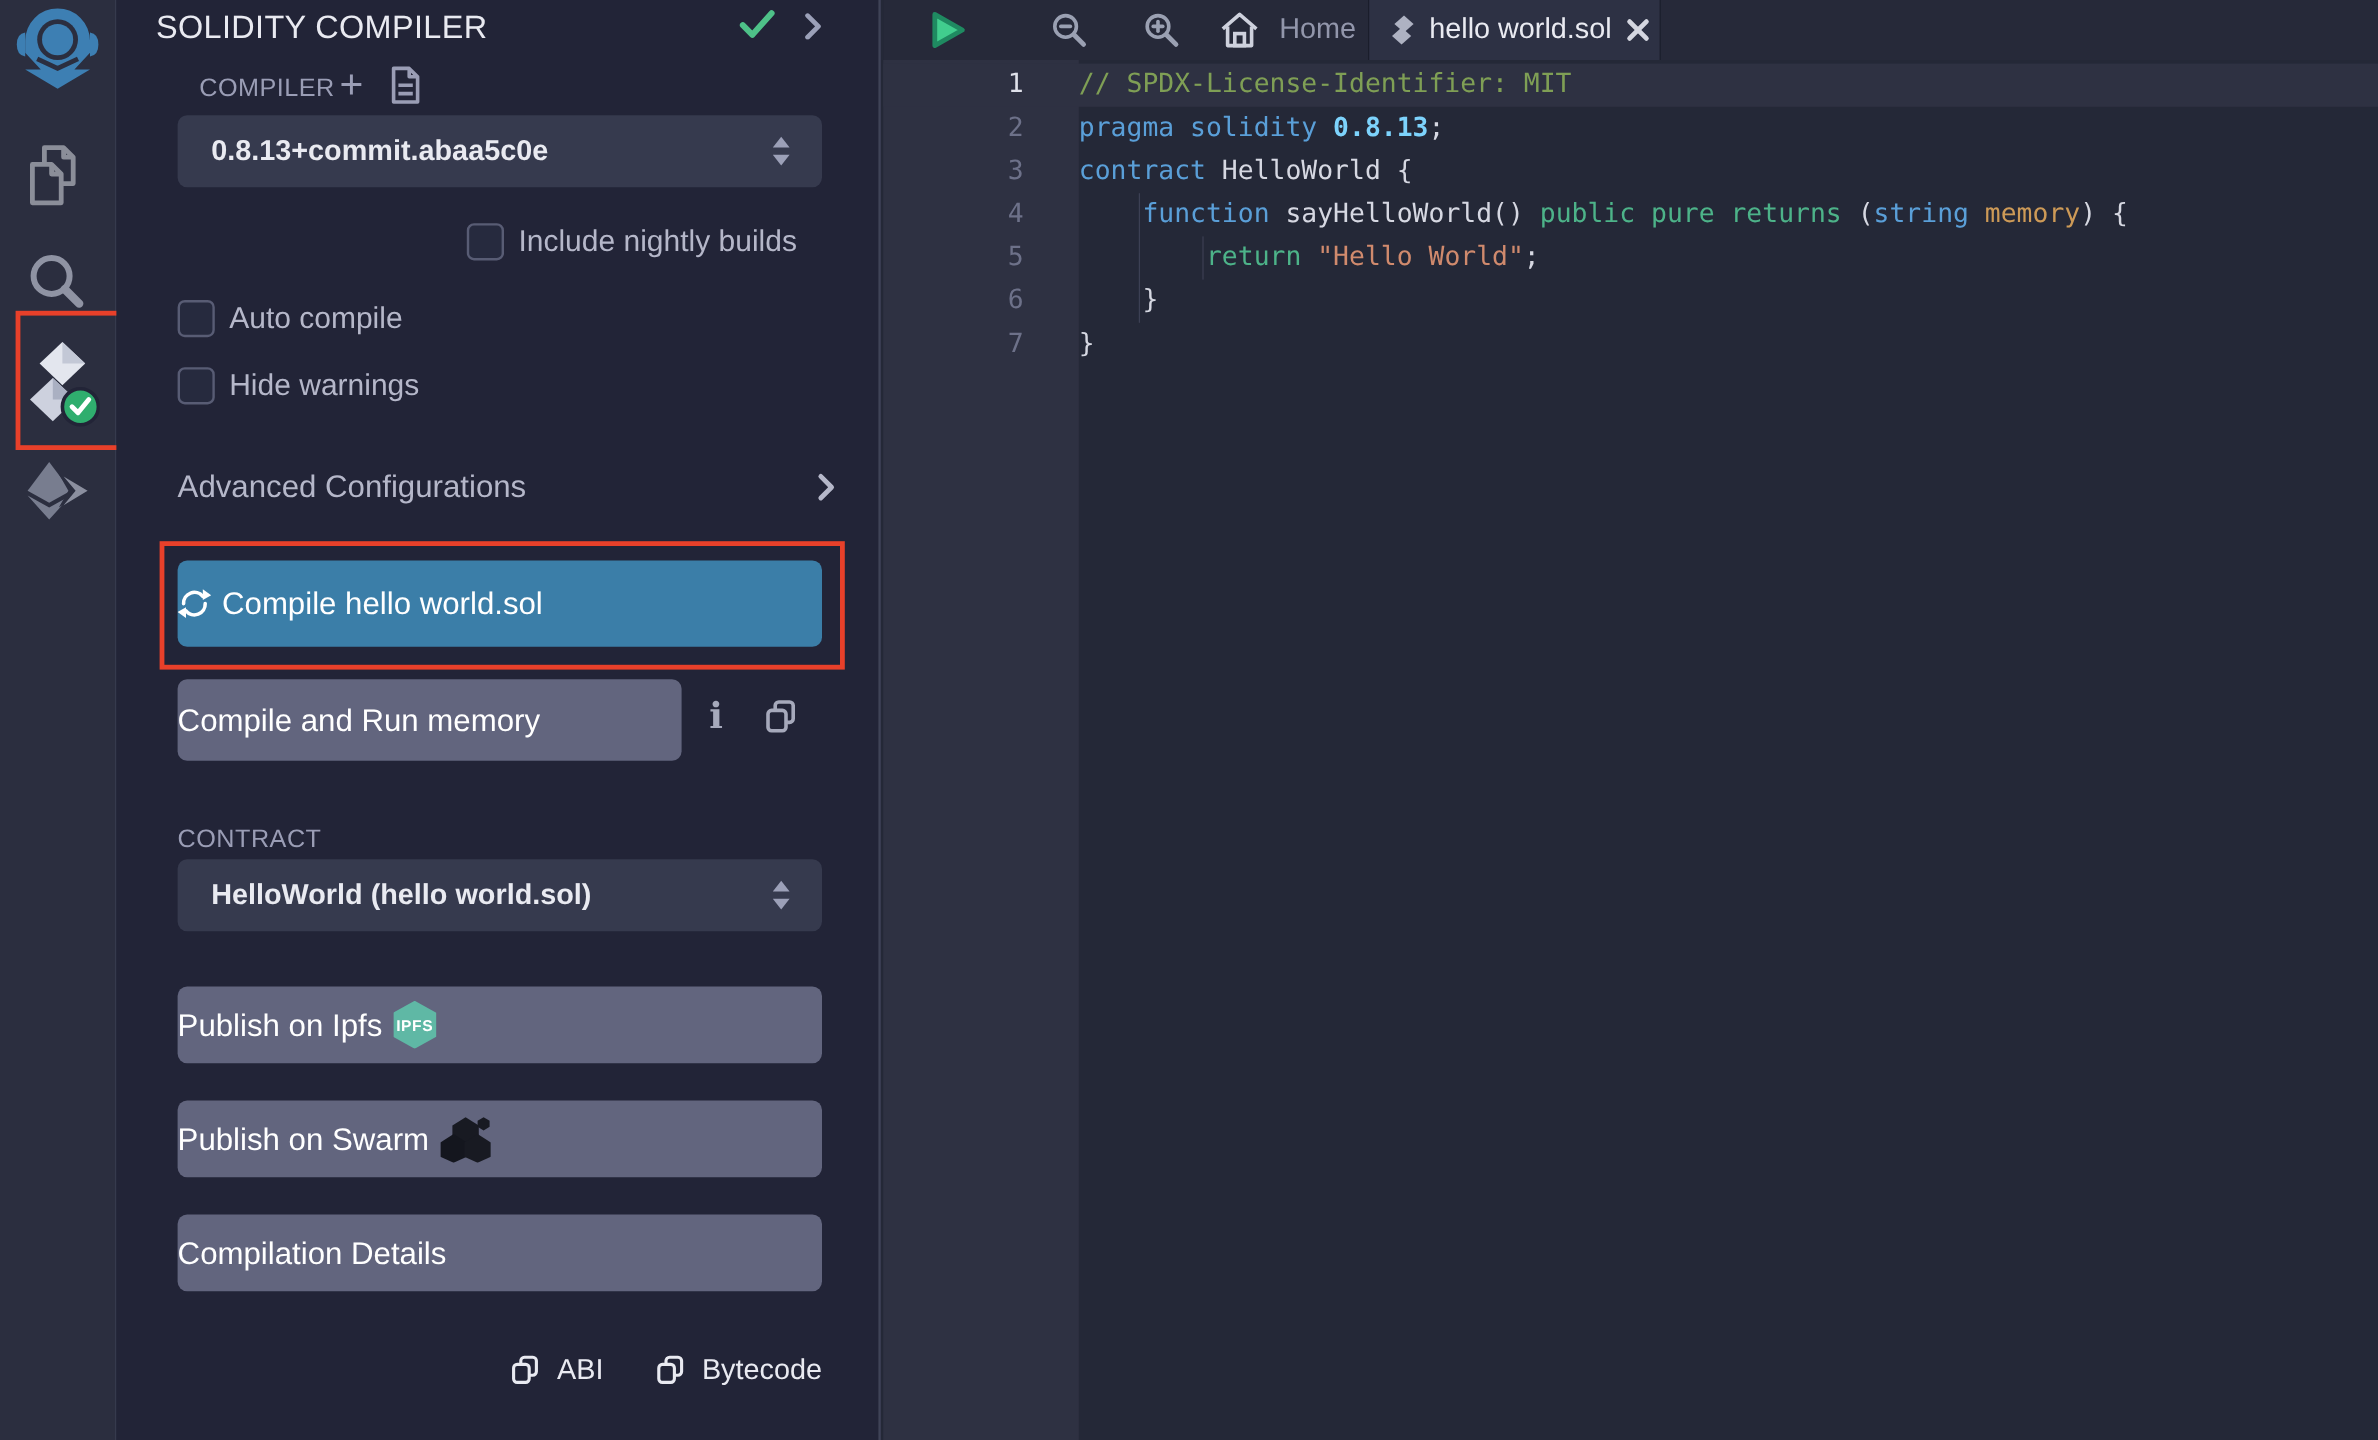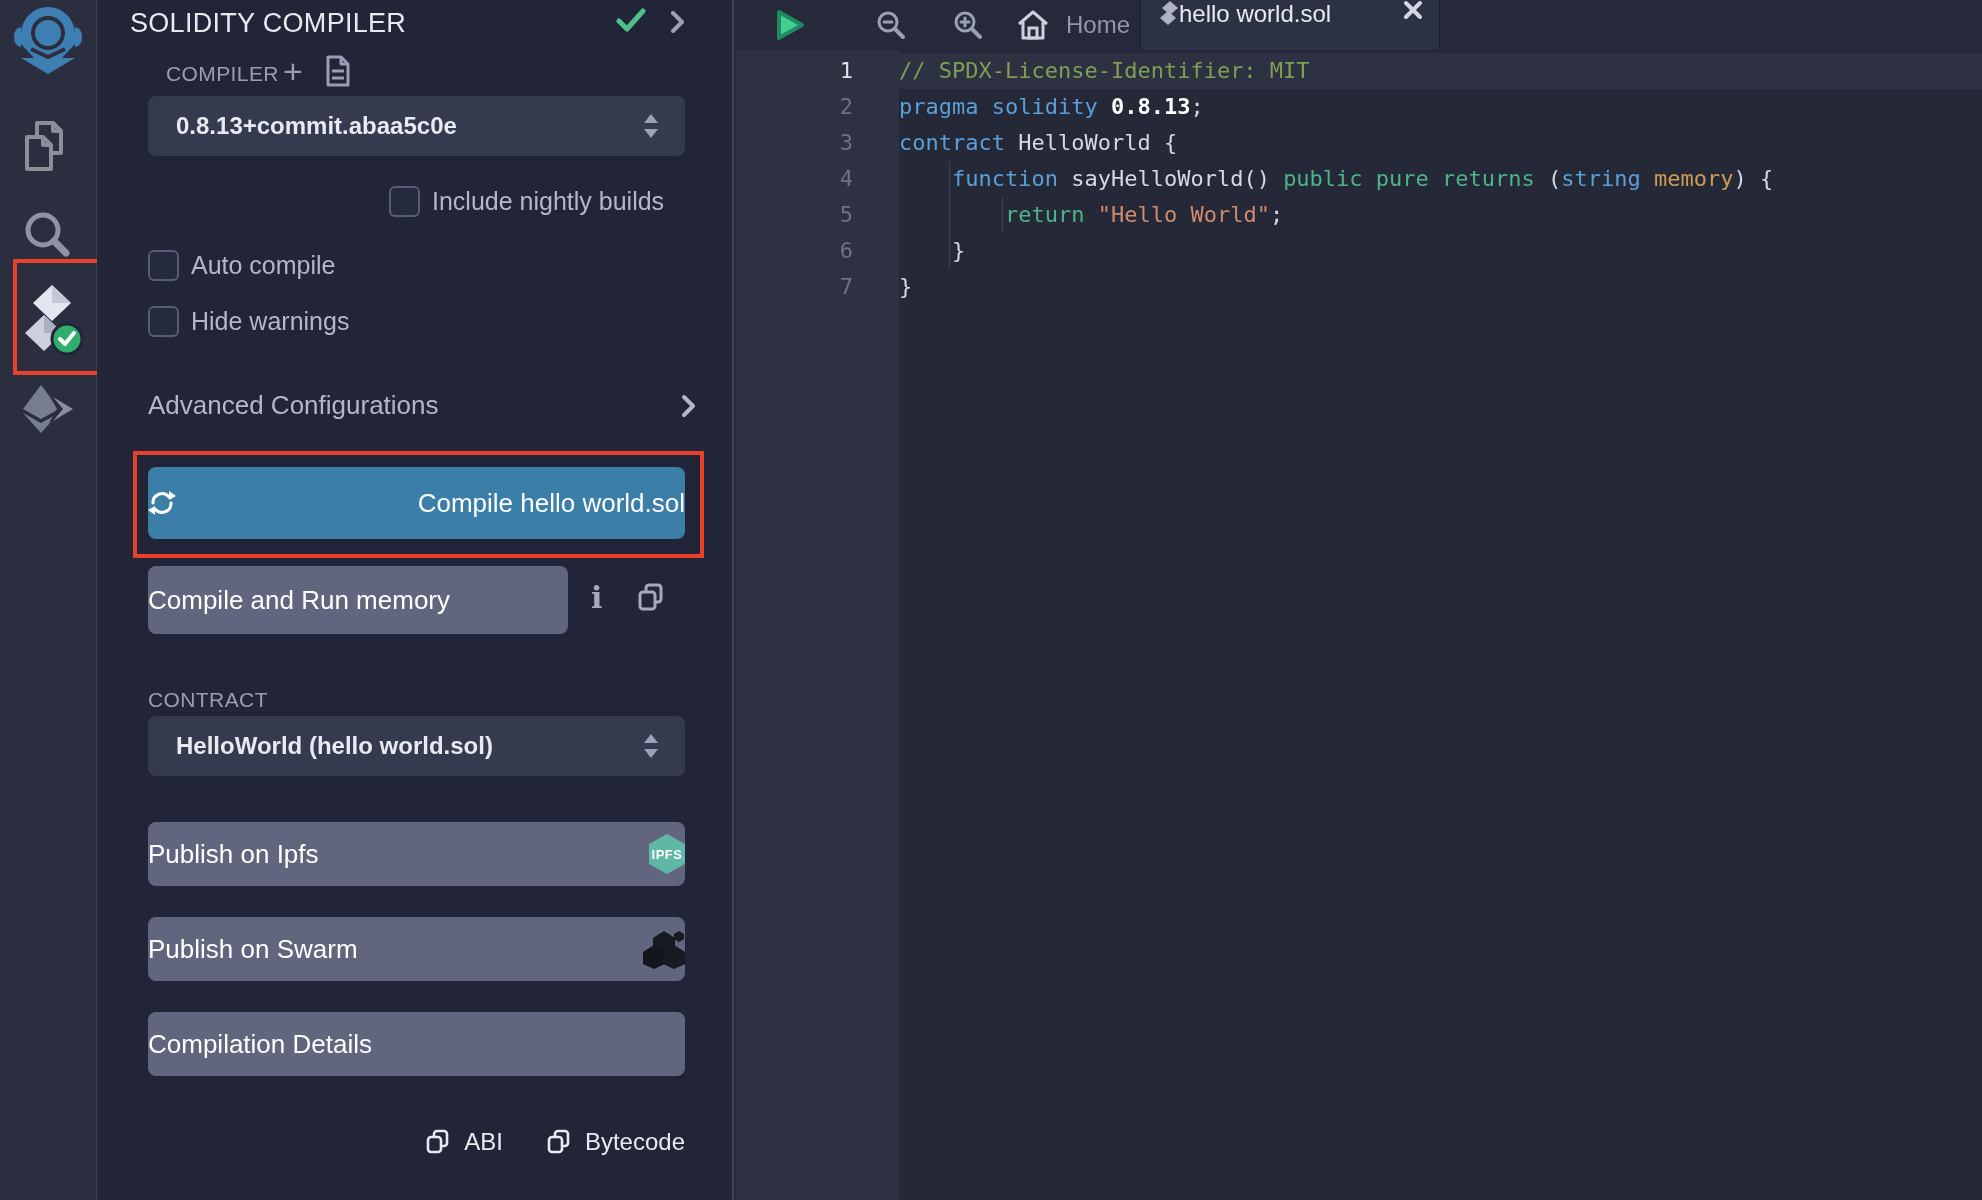--- a/index.html
+++ b/index.html
@@ -21,43 +21,43 @@
   
   .panel{position:absolute;left:97px;top:0;width:637px;height:1200px;background:var(--panel-bg);border-right:2px solid #3f4357;}
   .panel .abs{position:absolute;}
   .p-title{left:33px;top:8px;font-size:27px;font-weight:500;color:var(--txt-light);letter-spacing:.3px;}
   .p-small{font-size:21px;color:var(--txt-dim);letter-spacing:.4px;}
   .selectbox{left:51px;width:537px;height:60px;background:var(--select-bg);border-radius:8px;display:flex;align-items:center;padding:0 26px 0 28px;cursor:pointer;font-weight:bold;}
   .selectbox .val{flex:1;font-size:24px;color:var(--txt-light);white-space:nowrap;overflow:hidden;}
   .cbrow{display:flex;align-items:center;gap:12px;}
   .cb{width:31px;height:31px;border:2px solid #585c74;border-radius:6px;background:#262a3e;flex:0 0 auto;cursor:pointer;}
   .cblabel{font-size:25px;color:var(--txt-mid);cursor:pointer;}
-  .btn{border-radius:8px;display:flex;align-items:center;justify-content:space-between;gap:24px;color:#fff;font-size:26px;cursor:pointer;border:none;font-family:"Liberation Sans",sans-serif;}
+  .btn{border-radius:8px;display:flex;align-items:center;justify-content:flex-start;gap:9px;color:#fff;font-size:26px;cursor:pointer;border:none;font-family:"Liberation Sans",sans-serif;}
   .btn-blue{background:var(--btn-blue);}
   .btn-grey{background:var(--btn-grey);}
   .redbox{position:absolute;border:4px solid var(--hl-red);pointer-events:none;}
 
   
   .editor{position:absolute;left:736px;top:0;right:0;height:1200px;background:var(--editor-bg);}
   .tabbar{position:absolute;left:0;top:0;right:0;height:50px;background:var(--tabbar-bg);display:flex;align-items:center;}
   .tb-ic{position:absolute;top:0;height:50px;display:flex;align-items:center;justify-content:center;cursor:pointer;}
   .hometab{position:absolute;left:280px;top:0;height:50px;display:flex;align-items:center;gap:16px;cursor:pointer;}
   .hometab .t{font-size:24px;color:#9296ab;}
-  .activetab{position:absolute;left:404px;top:0;width:300px;height:50px;background:var(--activetab-bg);border-left:1px solid #1a1d2b;border-right:1px solid #1a1d2b;display:flex;padding:0 16px 0 18px;gap:0;cursor:pointer;}
+  .activetab{position:absolute;left:404px;top:0;width:244px;height:50px;background:var(--activetab-bg);border-left:1px solid #1a1d2b;border-right:1px solid #1a1d2b;display:flex;align-items:center;padding:0 16px 0 18px;gap:12px;cursor:pointer;}
   .activetab .t{font-size:24px;color:var(--txt-light);flex:1;white-space:nowrap;}
   .code-area{position:absolute;left:0;top:50px;right:0;bottom:0;background:var(--editor-bg);}
   .code-area::before{content:"";position:absolute;left:0;top:0;bottom:0;width:163px;background:var(--gutter-bg);}
   .lines{position:absolute;left:0;top:3px;right:0;}
   .cl{display:flex;height:36px;line-height:36px;font-family:"DejaVu Sans Mono",monospace;font-size:22px;}
   .cl .ln{width:163px;flex:0 0 auto;text-align:right;padding-right:46px;color:var(--ln);position:relative;z-index:1;}
   .cl .lc{white-space:pre;color:var(--c-plain);position:relative;z-index:1;}
   .cl.cur{background:var(--gutter-bg);}
   .cl.cur .ln{color:#dfe1ea;}
   .tok-comment{color:var(--c-comment);} .tok-kw{color:var(--c-kw);}
-  .tok-num{color:#ffffff;font-weight:700;text-align:center;} .tok-green{color:var(--c-green);}
+  .tok-num{color:#7dd3fc;font-weight:700;text-align:center;} .tok-green{color:var(--c-green);}
   .tok-gold{color:var(--c-gold);} .tok-str{color:var(--c-str);} .tok-plain{color:var(--c-plain);}
   .iguide{position:absolute;width:1px;background:#3c4054;left:213px;z-index:0;}
 
   svg{display:block;}
   .ipfs-badge{width:36px;height:40px;background:#5fb8a5;clip-path:polygon(50% 0,100% 25%,100% 75%,50% 100%,0 75%,0 25%);display:flex;align-items:center;justify-content:center;font-size:13px;font-weight:700;color:#fff;letter-spacing:.5px;}
 </style>
 </head>
 <body>
 
 <div class="rail">

